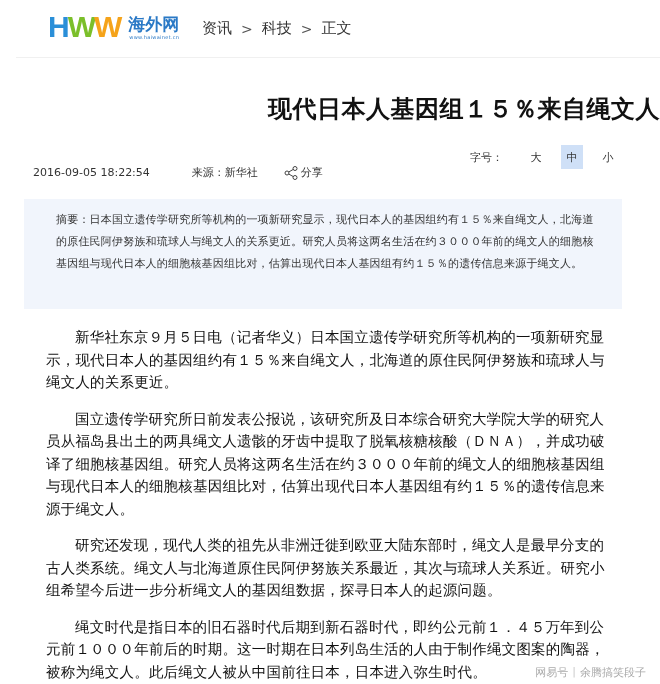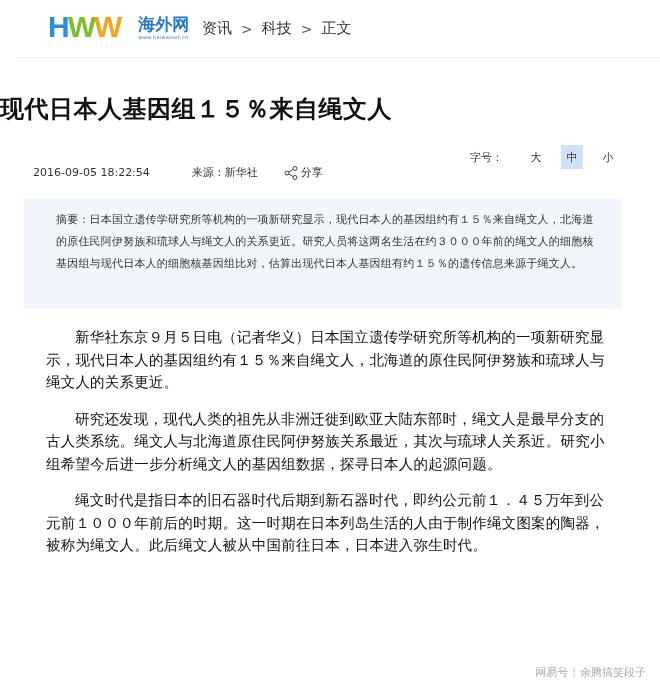--- a/index.html
+++ b/index.html
@@ -5,28 +5,28 @@
   * { box-sizing: border-box; margin: 0; padding: 0; }
   html, body { width: 660px; height: 684px; overflow: hidden; background: #ffffff; }
   body { font-family: "DejaVu Sans", "Liberation Sans", sans-serif; color: #222; position: relative; }
 
   .header { position: absolute; left: 16px; top: 0; width: 660px; height: 58px; border-bottom: 1px solid #f0f0f0; }
   .logo { position: absolute; left: 32px; top: 12px; height: 30px; display: flex; align-items: center; }
   .logo-hww { font-family: "Liberation Sans", sans-serif; font-weight: bold; font-size: 30px; letter-spacing: -2px; line-height: 30px; }
   .logo-h { color: #2a8fd8; }
   .logo-w1 { color: #7bbf2a; }
   .logo-w2 { color: #f5a31a; }
-  .logo-cn { margin-left: 18px; display: flex; flex-direction: column; }
+  .logo-cn { margin-left: 8px; display: flex; flex-direction: column; align-items: flex-end; }
   .logo-cn-main { color: #2a79c6; font-family: "DejaVu Serif", serif; font-weight: bold; font-size: 17px; line-height: 20px; }
   .logo-cn-url { color: #2a79c6; font-size: 5px; line-height: 7px; letter-spacing: 0.3px; }
 
   .breadcrumb { position: absolute; left: 186px; top: 19px; font-size: 15px; color: #333; display: flex; align-items: center; }
   .breadcrumb .sep { margin: 0 9px; color: #555; font-size: 14px; }
 
-  .title { position: absolute; left: 0; top: 93px; width: 660px; text-align: left; font-size: 24px; font-weight: bold; color: #111; letter-spacing: 0.5px; }
+  .title { position: absolute; left: 0; top: 93px; width: 660px; text-align: right; font-size: 24px; font-weight: bold; color: #111; letter-spacing: 0.5px; }
 
   .meta { position: absolute; left: 33px; top: 165px; font-size: 11px; color: #333; display: flex; align-items: center; gap: 16px; }
   .meta .source { margin-left: 26px; }
   .meta .share { margin-left: 10px; display: flex; align-items: center; }
   .meta .share svg { margin-right: 3px; }
 
   .fontsize { position: absolute; left: 470px; top: 144px; height: 26px; display: flex; align-items: center; font-size: 11px; color: #333; }
   .fontsize .lbl { margin-right: 22px; }
   .fontsize .opt { width: 22px; height: 24px; display: flex; align-items: center; justify-content: center; margin-right: 14px; cursor: pointer; }
   .fontsize .opt.active { background: #cfe0f7; }
@@ -81,20 +81,21 @@
   <span class="lbl">字号：</span>
   <span class="opt">大</span>
   <span class="opt active">中</span>
   <span class="opt">小</span>
 </div>
 
 <div class="summary">摘要：日本国立遗传学研究所等机构的一项新研究显示，现代日本人的基因组约有１５％来自绳文人，北海道的原住民阿伊努族和琉球人与绳文人的关系更近。研究人员将这两名生活在约３０００年前的绳文人的细胞核基因组与现代日本人的细胞核基因组比对，估算出现代日本人基因组有约１５％的遗传信息来源于绳文人。</div>
 
 <div class="article">
   <p>新华社东京９月５日电（记者华义）日本国立遗传学研究所等机构的一项新研究显示，现代日本人的基因组约有１５％来自绳文人，北海道的原住民阿伊努族和琉球人与绳文人的关系更近。</p>
+  <p>国立遗传学研究所日前发表公报说，该研究所及日本综合研究大学院大学的研究人员从福岛县出土的两具绳文人遗骸的牙齿中提取了脱氧核糖核酸（ＤＮＡ），并成功破译了细胞核基因组。研究人员将这两名生活在约３０００年前的绳文人的细胞核基因组与现代日本人的细胞核基因组比对，估算出现代日本人基因组有约１５％的遗传信息来源于绳文人。</p>
   <p>研究还发现，现代人类的祖先从非洲迁徙到欧亚大陆东部时，绳文人是最早分支的古人类系统。绳文人与北海道原住民阿伊努族关系最近，其次与琉球人关系近。研究小组希望今后进一步分析绳文人的基因组数据，探寻日本人的起源问题。</p>
   <p>绳文时代是指日本的旧石器时代后期到新石器时代，即约公元前１．４５万年到公元前１０００年前后的时期。这一时期在日本列岛生活的人由于制作绳文图案的陶器，被称为绳文人。此后绳文人被从中国前往日本，日本进入弥生时代。</p>
 </div>
 
 <div class="watermark">
   <span>网易号</span>
   <span class="bar">|</span>
   <span>余腾搞笑段子</span>
 </div>
 

